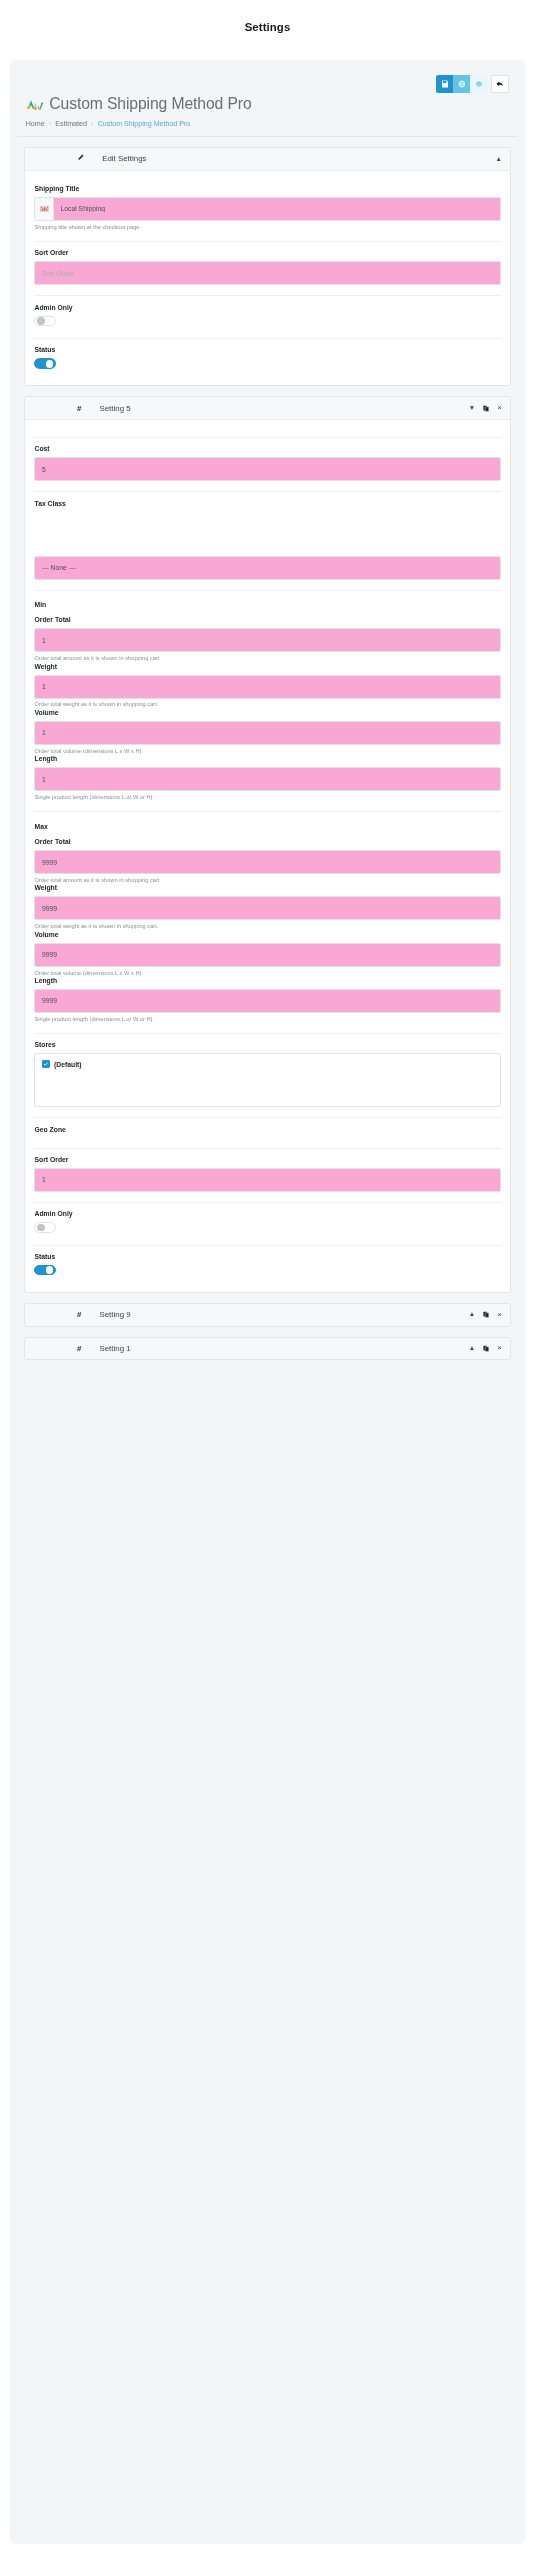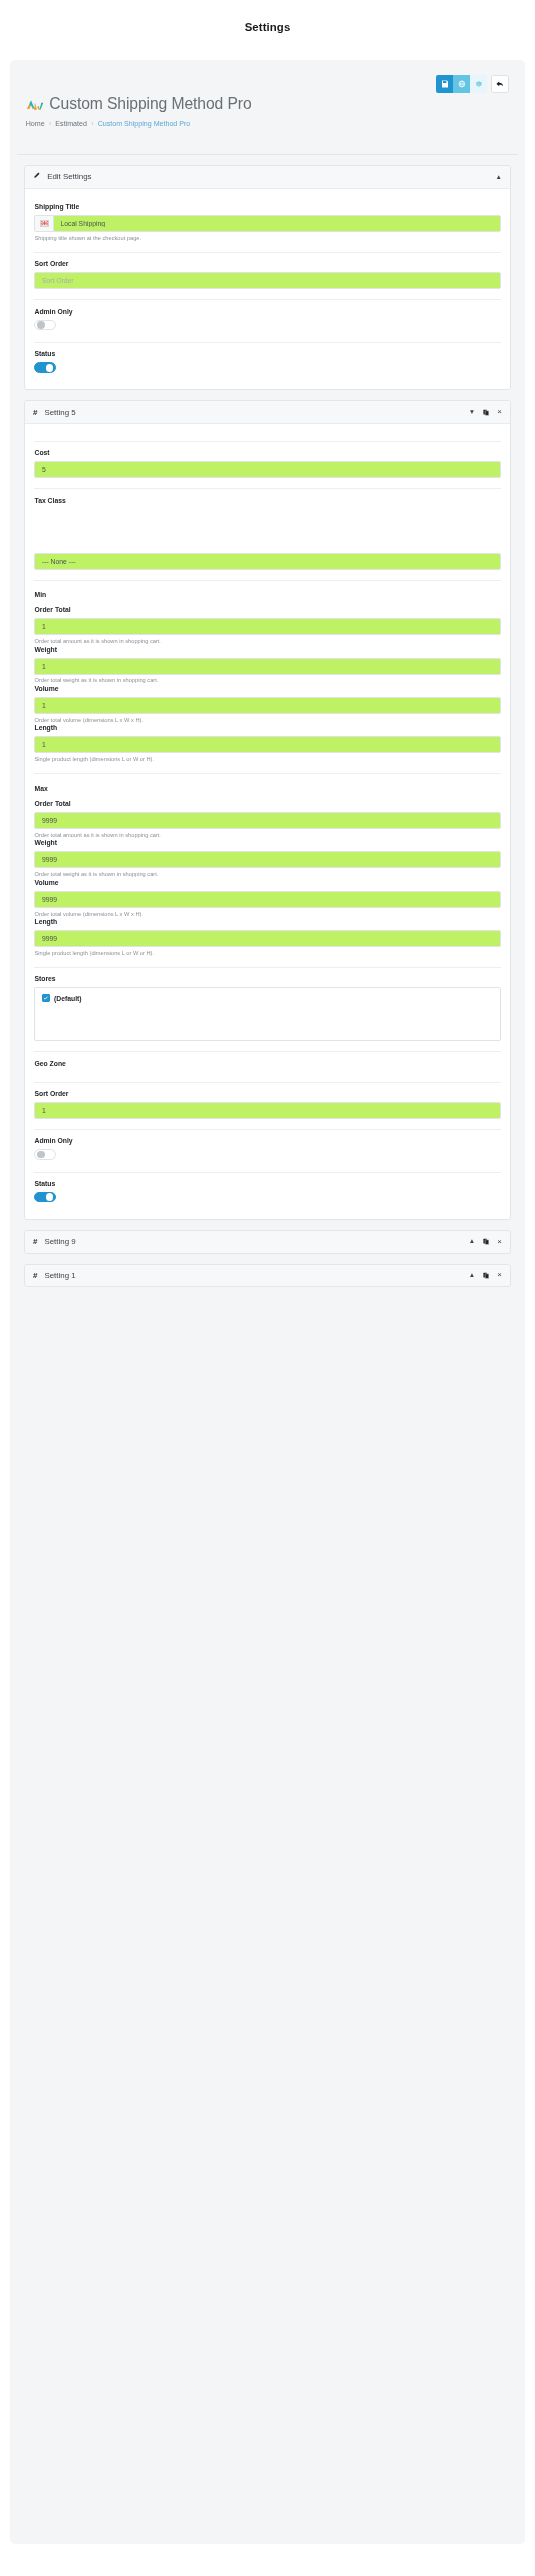--- a/index.html
+++ b/index.html
@@ -82,21 +82,21 @@
     line-height: 1.15;
     letter-spacing: -0.1px;
   }
 
   .breadcrumb {
     display: flex;
     align-items: center;
     gap: 4.3px;
     font-size: 7.1px;
     margin-top: 6.4px;
-    margin-bottom: 19px;
+    margin-bottom: 1px;
   }
   .breadcrumb a { color: #6c757d; text-decoration: none; }
   .breadcrumb .crumb-active { color: #5aa7d8; }
   .breadcrumb .sep { color: #b9bdc1; font-size: 6.4px; }
 
   
   .panel {
     background: #ffffff;
     border: 0.7px solid #e3e5e7;
     border-radius: 2.9px;
@@ -109,23 +109,24 @@
     justify-content: space-between;
     padding: 6.4px 7.9px;
     background: #f7f8f9;
     border-bottom: 0.7px solid #e9ebed;
     border-radius: 2.9px 2.9px 0 0;
   }
   .panel-collapsed .panel-head { border-bottom: none; border-radius: 2.9px; }
   .panel-head-left {
     display: flex;
     align-items: center;
-    gap: 7px;
+    gap: 18px;
     font-size: 7.9px;
     color: #3f4448;
+    margin-left: 44px;
   }
   .panel-head-icon { font-weight: bold; color: #22262a; font-size: 7.9px; }
   .panel-head-right { display: flex; align-items: center; gap: 7.9px; }
   .hicon {
     color: #3f4448;
     font-size: 6.4px;
     line-height: 1;
     cursor: pointer;
     display: flex;
     align-items: center;
@@ -155,27 +156,27 @@
   .fhelp {
     font-size: 5.7px;
     color: #8a9097;
     margin-top: 2.9px;
     margin-bottom: 1.4px;
     display: block;
   }
 
   .inp {
     width: 100%;
-    height: 17px;
+    height: 24px;
     border: 0.7px solid #e0e3e6;
     border-radius: 2.1px;
     font-size: 6.8px;
     color: #4a5258;
     padding: 0 6.4px;
-    background: #bef264;
+    background: #f9a8d4;
     font-family: "Liberation Sans", sans-serif;
     outline: none;
   }
   .inp::placeholder { color: #a7adb3; }
   .inp-sel { color: #4a5258; margin-top: 44px; }
 
   .inp-group { display: flex; align-items: stretch; }
   .inp-prefix {
     width: 18.6px;
     border: 0.7px solid #e0e3e6;

